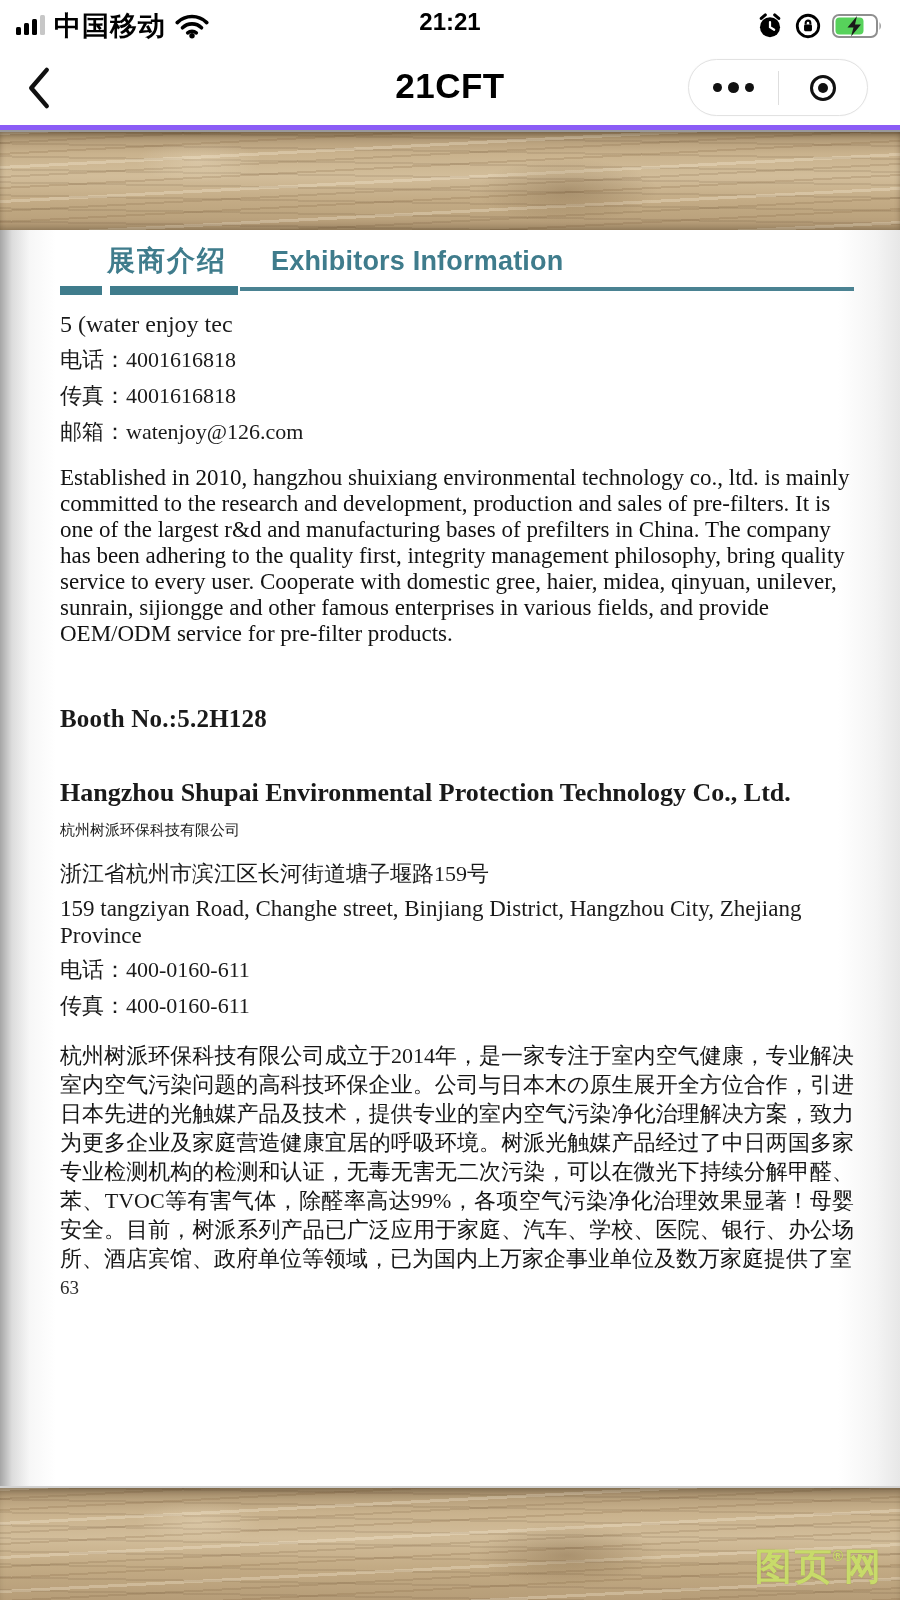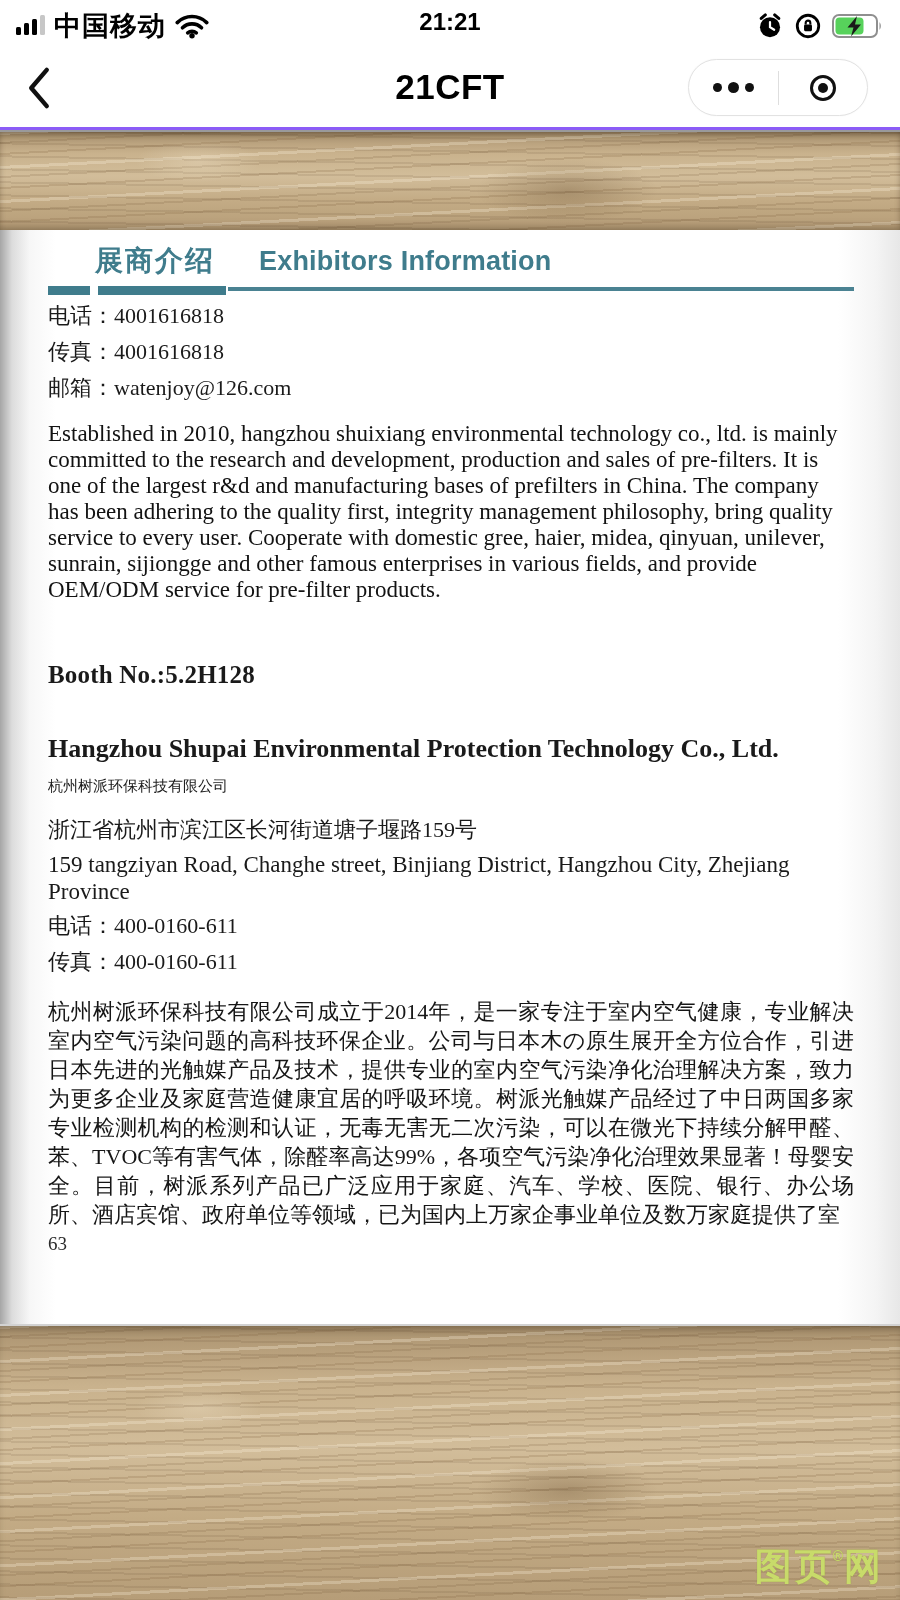--- a/index.html
+++ b/index.html
@@ -12,21 +12,21 @@
   .sb-left { display:flex; align-items:center; gap:9px; z-index:2; }
   .carrier { font-size:27px; font-weight:600; color:#000; letter-spacing:1px; }
   .sb-time { position:absolute; left:0; right:0; top:8px; text-align:center; font-size:24px; font-weight:600; color:#000; }
   .sb-right { display:flex; align-items:center; gap:10px; z-index:2; }
   .sig { display:flex; align-items:flex-end; gap:3px; height:24px; padding-bottom:3px; }
   .sig i { display:block; width:5px; border-radius:1.5px; background:#000; }
   .sig i:nth-child(1){height:8px;} .sig i:nth-child(2){height:12px;}
   .sig i:nth-child(3){height:16px;} .sig i:nth-child(4){height:20px; background:#c7c7c7;}
 
   
-  .nav-bar { height:84px; background:#fff; position:relative; display:flex; align-items:center; justify-content:center; border-bottom:3px solid #8b5cf6; }
+  .nav-bar { height:84px; background:#fff; position:relative; display:flex; align-items:center; justify-content:center; border-bottom:5px solid #8b5cf6; }
   .back-btn { position:absolute; left:26px; top:20px; width:40px; height:44px; cursor:pointer; display:flex; align-items:center; }
   .nav-title { font-size:35px; font-weight:700; color:#000; letter-spacing:.5px; }
   .capsule { position:absolute; right:32px; top:13px; width:180px; height:57px; border:1px solid #e2e2e2; border-radius:30px; background:#fff; display:flex; align-items:center; box-shadow:0 0 2px rgba(0,0,0,.04); }
   .cap-half { flex:1; display:flex; align-items:center; justify-content:center; height:100%; cursor:pointer; }
   .dots { display:flex; gap:6px; }
   .dots i { width:9px; height:9px; background:#111; border-radius:50%; display:block; }
   .dots i:nth-child(2){ width:11px; height:11px; margin-top:-1px; }
   .cap-divider { width:1px; height:34px; background:#dedede; }
   .ring { width:26px; height:26px; border:3px solid #111; border-radius:50%; display:flex; align-items:center; justify-content:center; }
   .ring i { width:10px; height:10px; background:#111; border-radius:50%; display:block; }
@@ -37,21 +37,21 @@
       radial-gradient(ellipse 130px 46px at 63% 60%, rgba(96,70,40,.30), transparent 70%),
       radial-gradient(ellipse 90px 30px at 22% 30%, rgba(255,244,222,.25), transparent 70%),
       repeating-linear-gradient(177deg, rgba(255,245,225,.28) 0 3px, transparent 3px 10px, rgba(110,82,50,.17) 10px 12px, transparent 12px 21px, rgba(130,100,65,.22) 21px 23px, transparent 23px 34px),
       repeating-linear-gradient(181deg, rgba(90,65,40,.12) 0 2px, transparent 2px 13px),
       linear-gradient(180deg, #ab9370 0%, #c9b28d 22%, #d2bd9a 45%, #c3ab85 70%, #b69d78 100%);
   }
   .wood-top { height:100px; border-top:2px solid #9a9a9a; box-shadow: inset 0 5px 7px -3px rgba(40,25,10,.5), inset 0 -6px 8px -4px rgba(40,25,10,.35); }
   .wood-bottom { flex:1; border-top:2px solid #d2d2d2; box-shadow: inset 0 7px 9px -4px rgba(40,25,10,.38); }
 
   
-  .page { height:1094px; overflow:hidden; padding:10px 46px 0 48px;
+  .page { height:1256px; overflow:hidden; padding:10px 46px 0 60px;
     font-family:"Liberation Serif","DejaVu Serif",serif; color:#1a1a1a;
     background: linear-gradient(to right, #a6a6a6 0px, #dcdcdc 12px, #f7f7f7 30px, #ffffff 56px, #ffffff 838px, #f4f4f4 876px, #e7e7e7 900px);
   }
   .tabs-row { display:flex; align-items:baseline; gap:44px; padding-left:47px; margin-top:2px;
     font-family:"Liberation Sans",sans-serif; font-weight:700; color:#3f7c8c; }
   .tab-cn { font-size:28px; letter-spacing:2px; }
   .tab-en { font-size:27px; letter-spacing:.2px; }
   .underline-row { display:flex; align-items:flex-start; margin-top:6px; }
   .u-dash { width:42px; height:9px; background:#3f7c8c; }
   .u-bar  { width:128px; height:9px; background:#3f7c8c; margin-left:8px; }
@@ -148,20 +148,21 @@
     <div class="tabs-row">
       <span class="tab-cn">展商介绍</span>
       <span class="tab-en">Exhibitors Information</span>
     </div>
     <div class="underline-row">
       <span class="u-dash"></span>
       <span class="u-bar"></span>
       <span class="u-line"></span>
     </div>
 
+    <div class="co-name1">5 (water enjoy tec</div>
     <div class="contact-row">
       <span>电话：</span><span>4001616818</span>
     </div>
     <div class="contact-row">
       <span>传真：</span><span>4001616818</span>
     </div>
     <div class="contact-row">
       <span>邮箱：</span><span>watenjoy@126.com</span>
     </div>
     <div class="para-en1">Established in 2010, hangzhou shuixiang environmental technology co., ltd. is mainly committed to the research and development, production and sales of pre-filters. It is one of the largest r&amp;d and manufacturing bases of prefilters in China. The company has been adhering to the quality first, integrity management philosophy, bring quality service to every user. Cooperate with domestic gree, haier, midea, qinyuan, unilever, sunrain, sijiongge and other famous enterprises in various fields, and provide OEM/ODM service for pre-filter products.</div>

